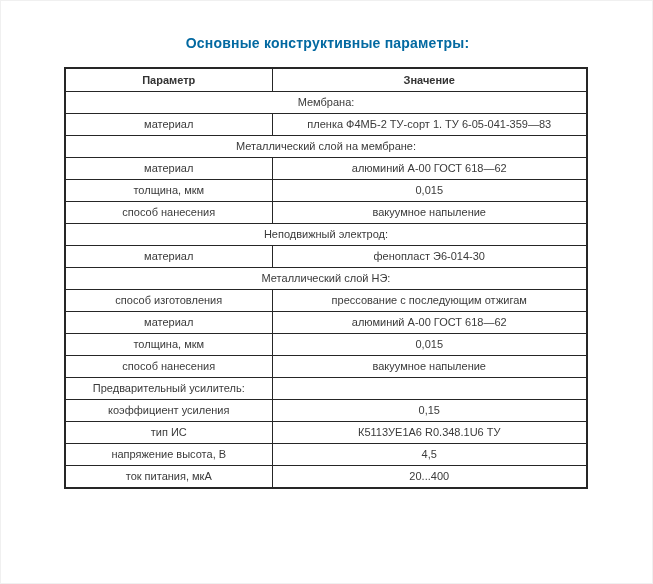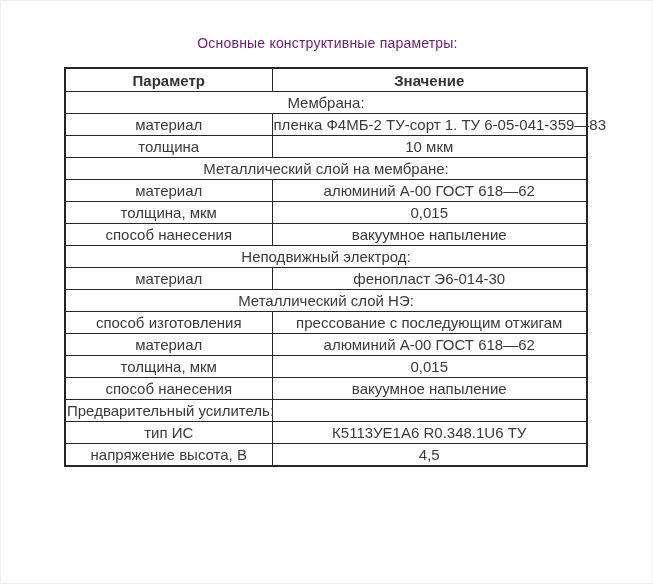--- a/index.html
+++ b/index.html
@@ -17,41 +17,41 @@
     box-sizing: border-box;
     border: 1px solid #f0f0f0;
   }
   .page-title {
     position: absolute;
     top: 34px;
     left: 0;
     width: 653px;
     text-align: center;
     font-size: 14px;
-    font-weight: normal;
-    color: #701a75;
+    font-weight: bold;
+    color: #0369a1;
     letter-spacing: 0.2px;
   }
   table.params {
     position: absolute;
     left: 63px;
     top: 66px;
     width: 522px;
     border-collapse: collapse;
     table-layout: fixed;
     border: 2px solid #262626;
   }
   table.params col.c1 { width: 207px; }
   table.params col.c2 { width: 315px; }
   table.params th,
   table.params td {
     border: 1px solid #262626;
     text-align: center;
     vertical-align: middle;
-    font-size: 15px;
+    font-size: 11px;
     color: #3a3a3a;
     height: 21px;
     padding: 0 1px;
     white-space: nowrap;
     overflow: visible;
     line-height: 1;
   }
   table.params th {
     font-weight: bold;
     height: 22px;
@@ -78,24 +78,20 @@
       <th>Значение</th>
     </tr>
   </thead>
   <tbody>
       <tr>
         <td colspan="2" class="section-cell">Мембрана:</td>
       </tr>
       <tr>
         <td class="param-cell">материал</td>
         <td class="value-cell">пленка Ф4МБ-2 ТУ-сорт 1. ТУ 6-05-041-359—83</td>
-      </tr>
-      <tr>
-        <td class="param-cell">толщина</td>
-        <td class="value-cell">10 мкм</td>
       </tr>
       <tr>
         <td colspan="2" class="section-cell">Металлический слой на мембране:</td>
       </tr>
       <tr>
         <td class="param-cell">материал</td>
         <td class="value-cell">алюминий А-00 ГОСТ 618—62</td>
       </tr>
       <tr>
         <td class="param-cell">толщина, мкм</td>
@@ -129,21 +125,29 @@
       </tr>
       <tr>
         <td class="param-cell">способ нанесения</td>
         <td class="value-cell">вакуумное напыление</td>
       </tr>
       <tr>
         <td class="param-cell">Предварительный усилитель:</td>
         <td class="value-cell"></td>
       </tr>
       <tr>
+        <td class="param-cell">коэффициент усиления</td>
+        <td class="value-cell">0,15</td>
+      </tr>
+      <tr>
         <td class="param-cell">тип ИС</td>
         <td class="value-cell">К5113УЕ1А6 R0.348.1U6 ТУ</td>
       </tr>
       <tr>
         <td class="param-cell">напряжение высота, В</td>
         <td class="value-cell">4,5</td>
       </tr>
+      <tr>
+        <td class="param-cell">ток питания, мкА</td>
+        <td class="value-cell">20...400</td>
+      </tr>
     </tbody>
 </table>
 
 </body></html>

